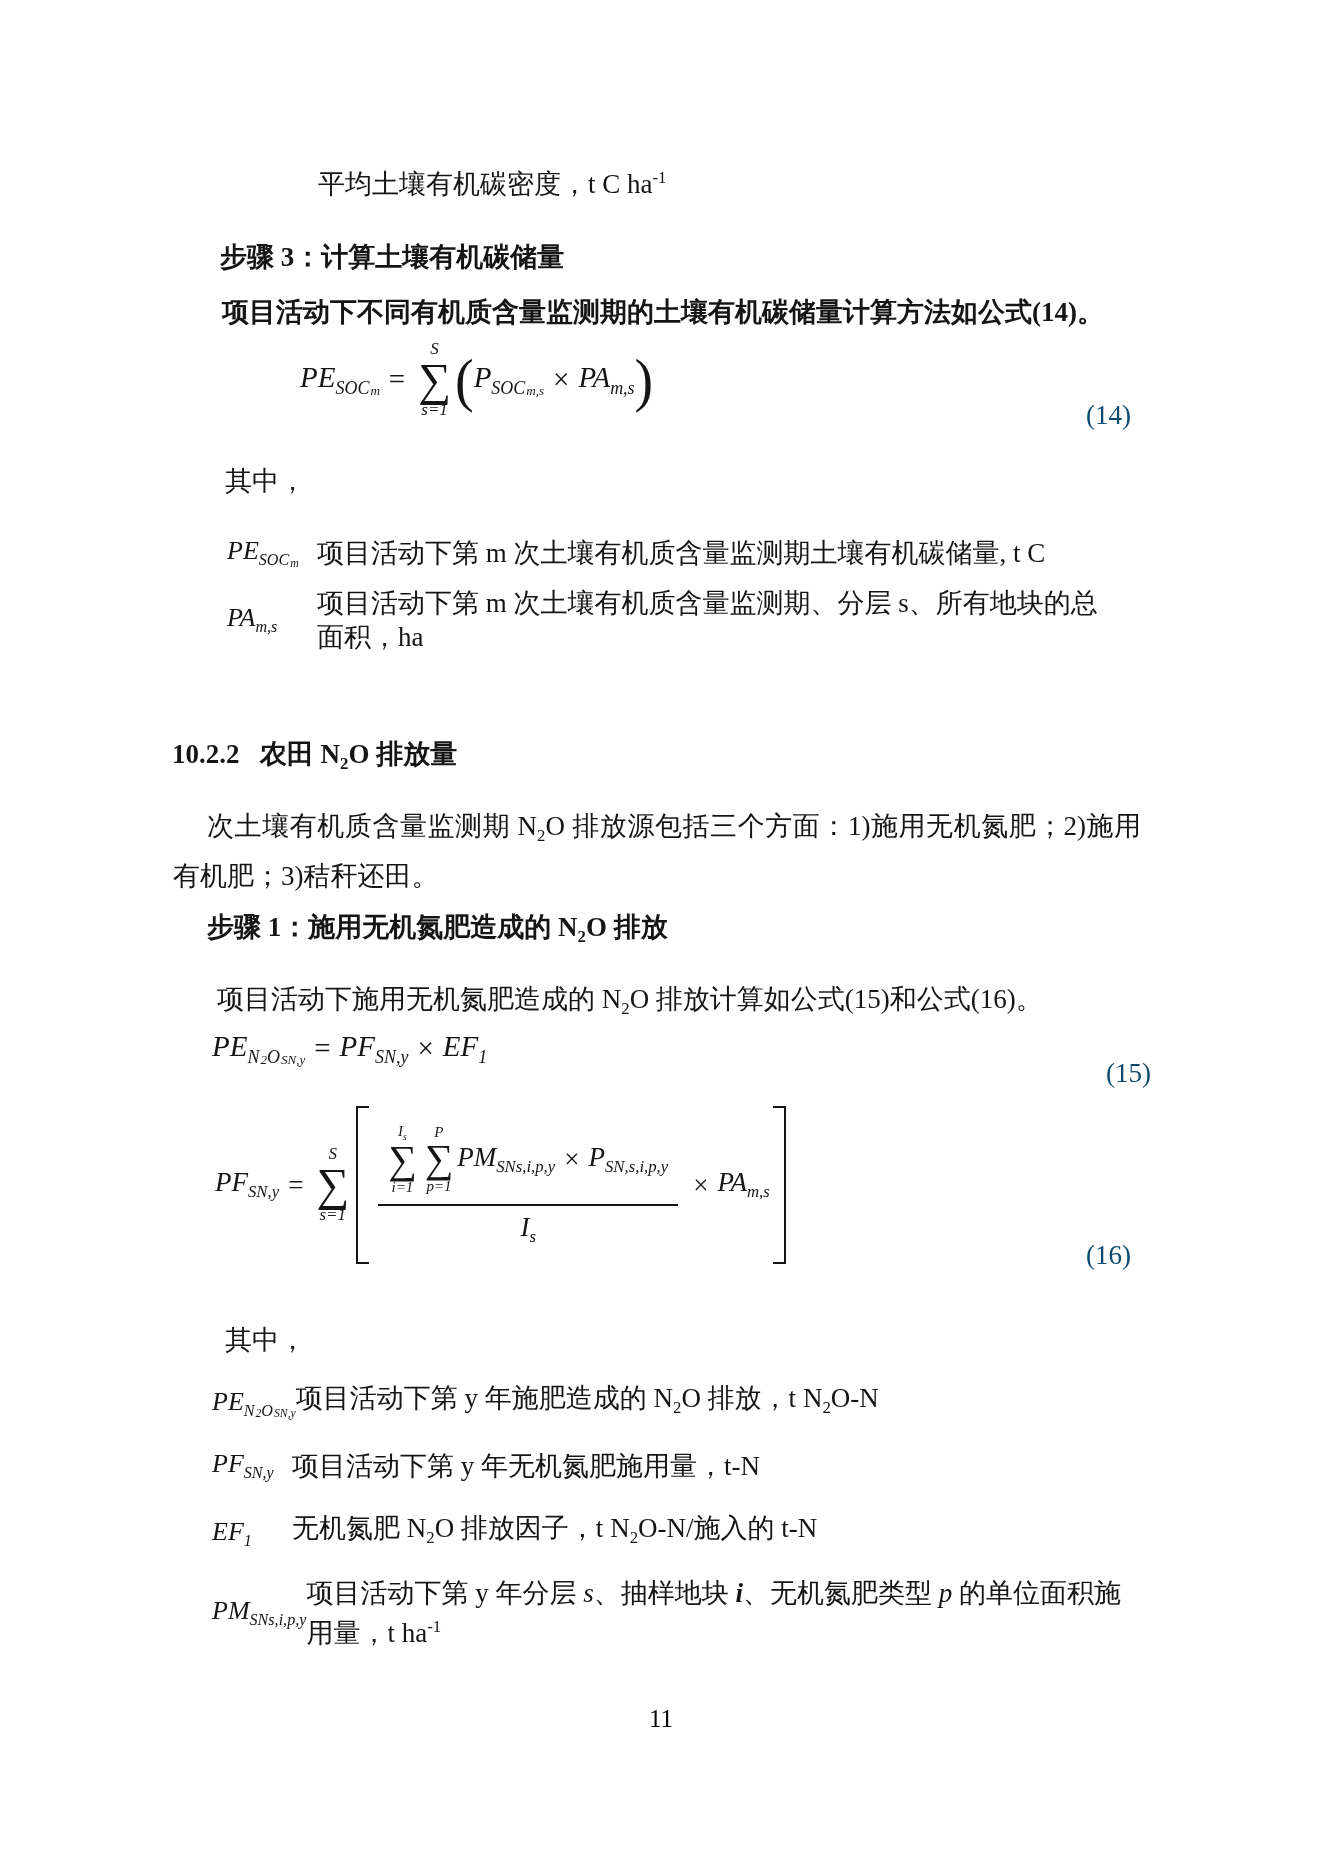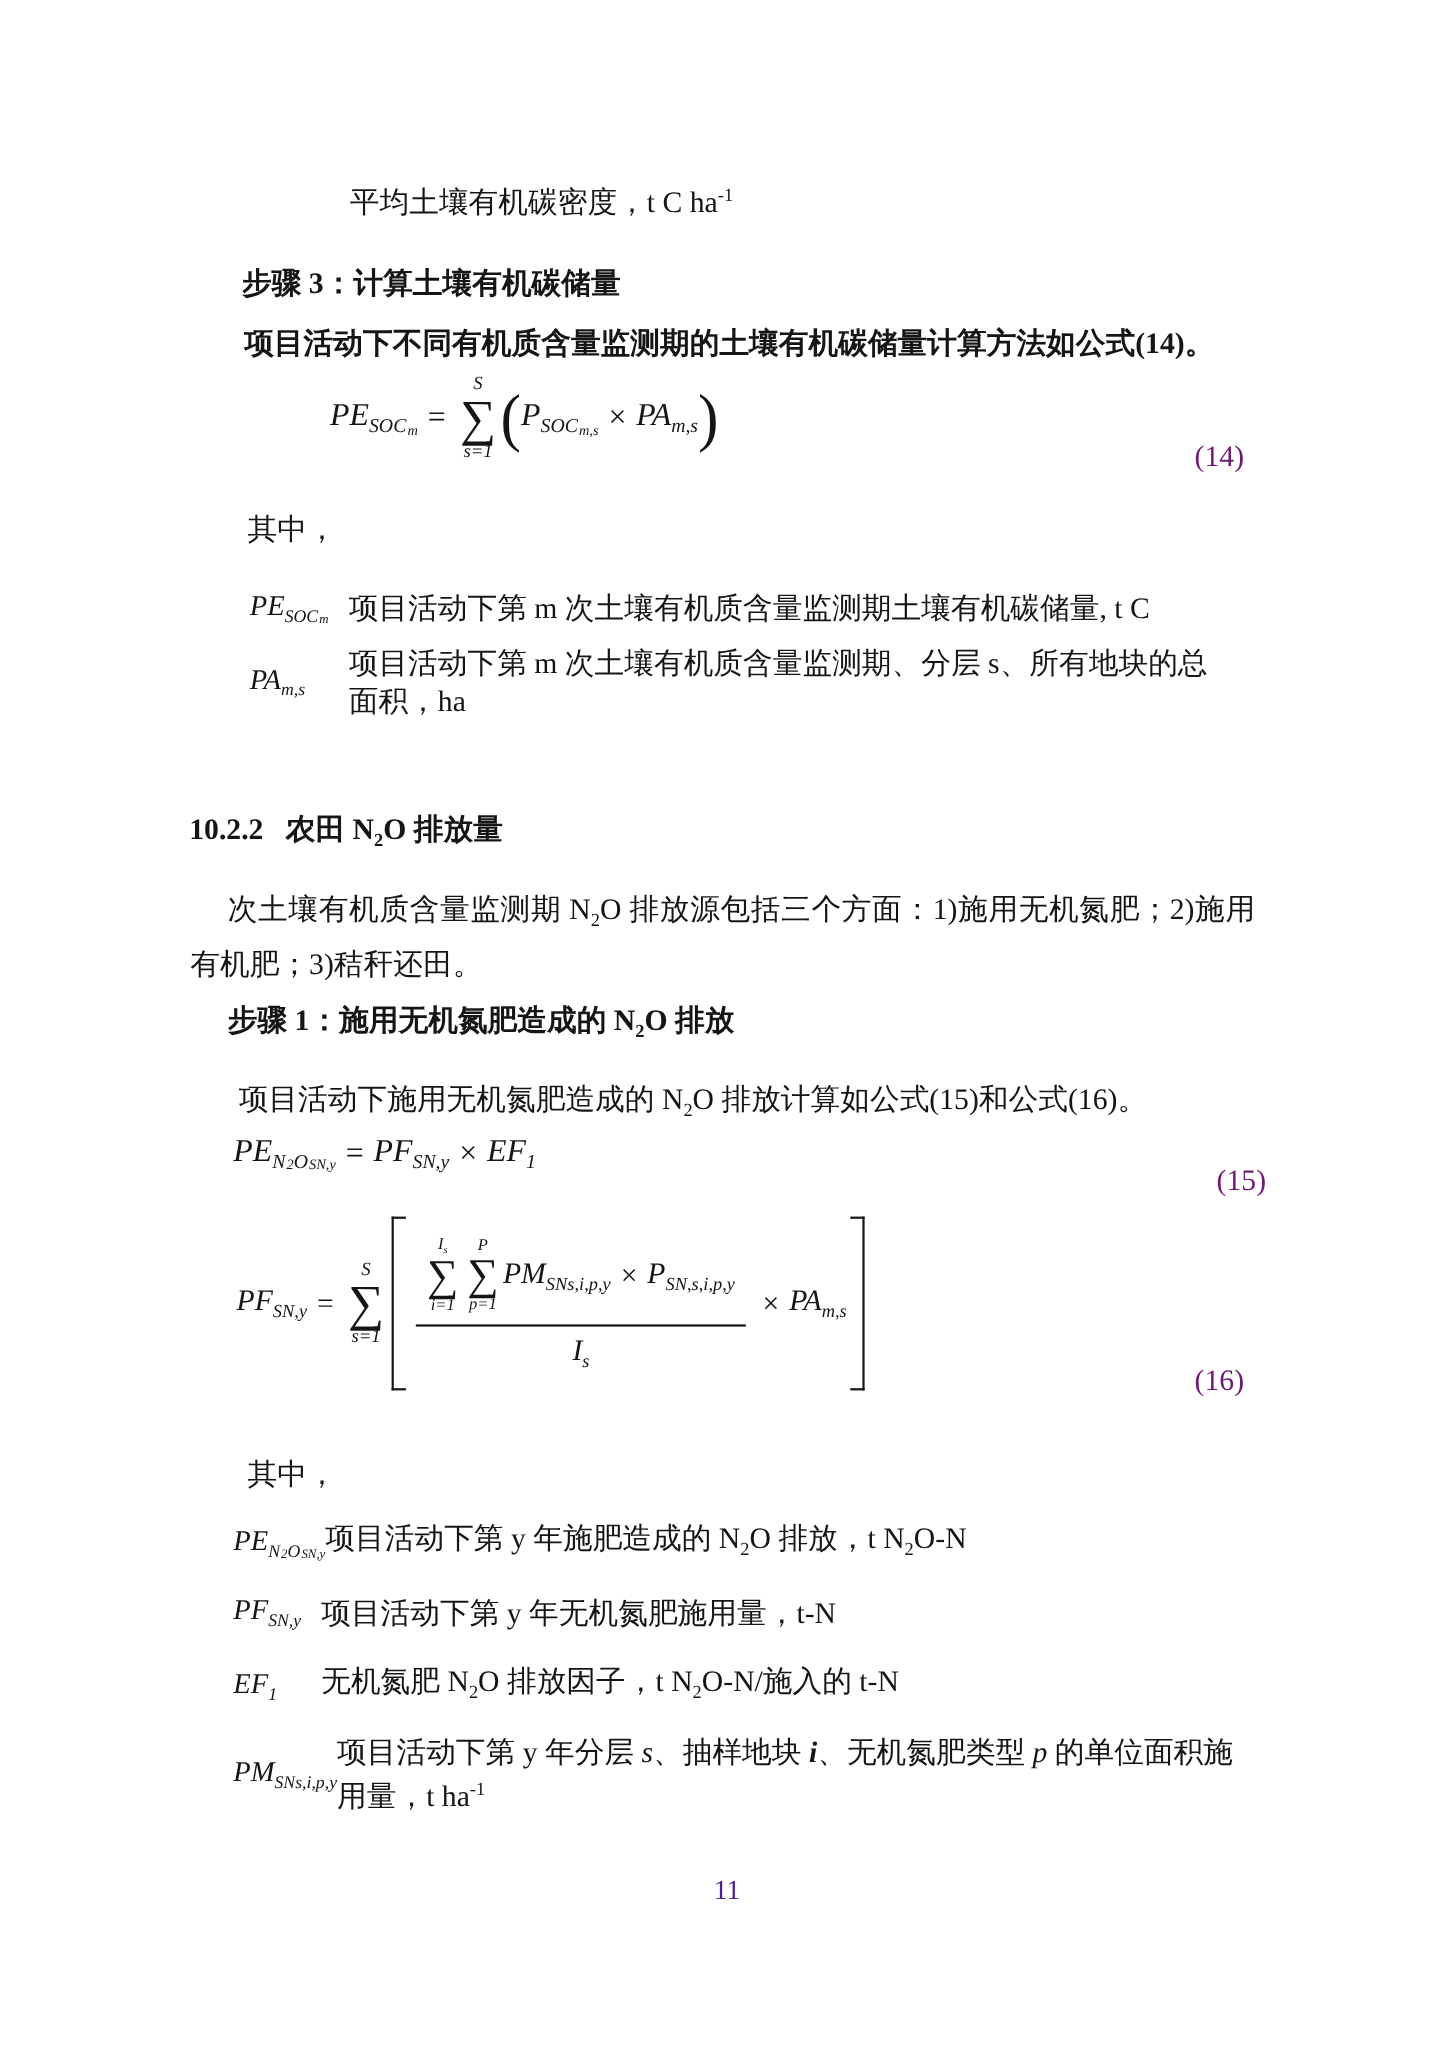--- a/index.html
+++ b/index.html
@@ -29,26 +29,26 @@
   .sum .sigma { font-style:normal; font-size:46px; line-height:0.92; }
   .sum.small .sigma { font-size:40px; }
   .sum.small .lim { font-size:15px; }
   .bigparen { font-style:normal; font-size:56px; font-weight:300; line-height:0.9; transform:scaleY(1.05); display:inline-block; }
   .frac { display:inline-flex; flex-direction:column; align-items:center; margin:0 6px; }
   .frac .num { display:flex; align-items:center; padding:0 10px 8px 6px; }
   .frac .den { border-top:2px solid #151515; width:100%; text-align:center; padding-top:6px; }
   .sqb { width:13px; align-self:stretch; margin:0 3px; }
   .sqb-l { border-left:2.5px solid #151515; border-top:2.5px solid #151515; border-bottom:2.5px solid #151515; }
   .sqb-r { border-right:2.5px solid #151515; border-top:2.5px solid #151515; border-bottom:2.5px solid #151515; }
-  .eqnum { font-size:27px; font-style:normal; color:#701a75; }
+  .eqnum { font-size:27px; font-style:normal; color:#0c4a6e; }
   .defrow { display:flex; align-items:center; }
   .defrow .sym { flex:0 0 90px; font-style:italic; font-size:26px; white-space:nowrap; }
   .defrow .desc { font-size:27px; line-height:34px; white-space:pre-wrap; }
   .g2 .sym { flex:0 0 80px; }
-  .pagenum { width:100%; text-align:center; font-size:25px; color:#4c1d95; }
+  .pagenum { width:100%; text-align:center; font-size:25px; color:#000000; }
 </style>
 </head>
 <body>
 
 <div class="page">
 
   <div class="abs cn" style="left:318px; top:158px;"><span>平均土壤有机碳密度，t C ha</span><sup>-1</sup></div>
 
   <div class="abs cn bold" style="left:220px; top:237px;">步骤 3：计算土壤有机碳储量</div>
 

